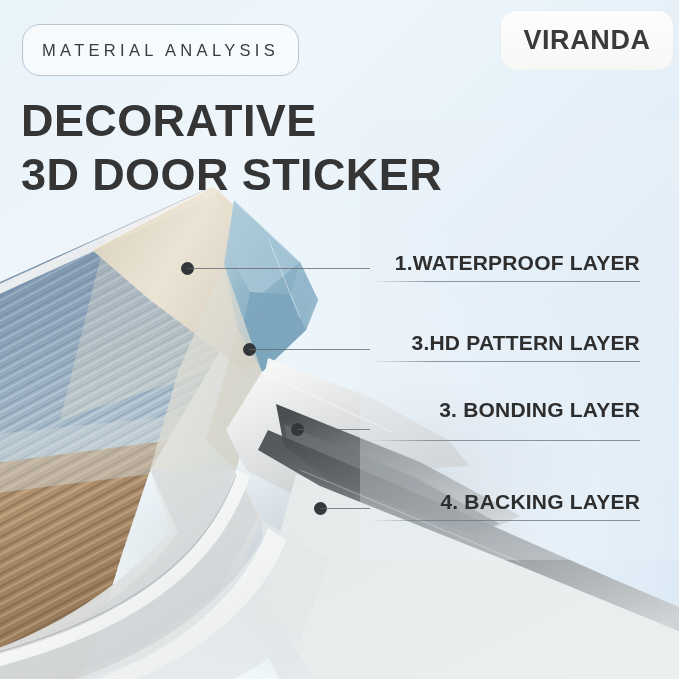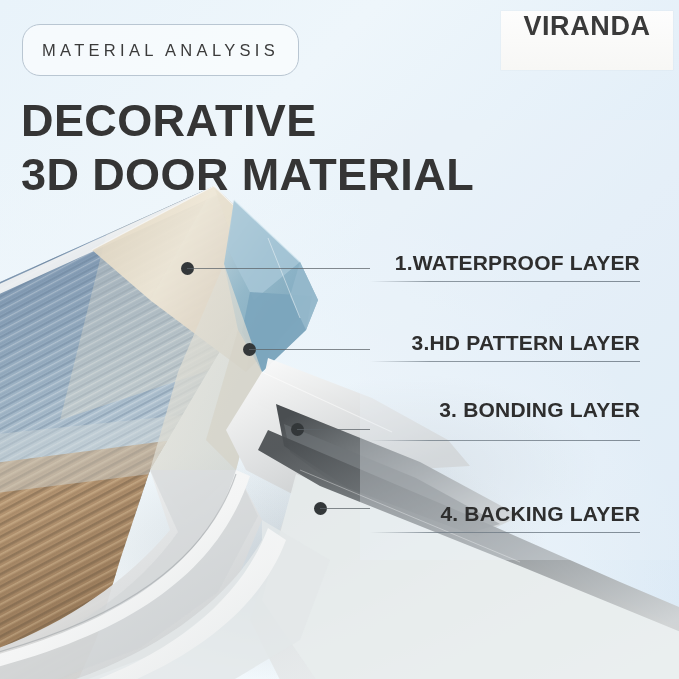--- a/index.html
+++ b/index.html
@@ -27,22 +27,23 @@
   .title{
     position:absolute;left:21px;font-weight:bold;color:#353535;
     letter-spacing:.4px;line-height:1;white-space:nowrap;
   }
   .title.l1{top:68px;font-size:45px;}
   .title.l2{top:122px;font-size:45px;}
 
   .logo-box{
     position:absolute;left:501px;top:11px;width:172px;height:59px;
     background:linear-gradient(180deg,#fdfdfd 0%,#f7f7f5 100%);
-    display:flex;justify-content:center;
+    display:flex;align-items:center;justify-content:center;
     box-shadow:0 0 0 .5px rgba(0,0,0,.03);
+    border-radius:15px;
   }
   .logo-text{
     font-size:27px;font-weight:bold;color:#3a3a3a;letter-spacing:.6px;
   }
 
   
   .art{position:absolute;left:0;top:0;width:679px;height:679px;}
   .art svg{display:block;}
 
   
@@ -237,21 +238,21 @@
         <rect x="360" y="120" width="330" height="440" fill="#eaf3fa" opacity="0.30"></rect>
       </g>
     </svg>
   </div>
 
   <div class="badge">
     <span>MATERIAL ANALYSIS</span>
   </div>
 
   <h1 class="title l1">DECORATIVE</h1>
-  <h1 class="title l2">3D DOOR MATERIAL</h1>
+  <h1 class="title l2">3D DOOR STICKER</h1>
 
   <div class="logo-box">
     <span class="logo-text">VIRANDA</span>
   </div>
 
   <div id="callout-layer">
       <div class="dot" style="left: 180.5px; top: 261.5px; background: rgb(51, 55, 57);"></div>
       <div class="leader" style="left: 187px; top: 268px; width: 183px; background: rgb(93, 100, 106);"></div>
       <div class="callout" style="left: 0px; top: 0px; width: 640px; height: 282px;">
         <div class="lbl" style="bottom: 7px; color: rgb(46, 46, 46);">1.WATERPROOF LAYER</div>
@@ -264,19 +265,19 @@
         <div class="rule" style="width: 270px;"></div>
       </div>
       <div class="dot" style="left: 290.5px; top: 422.5px; background: rgb(51, 55, 57);"></div>
       <div class="leader" style="left: 297px; top: 429px; width: 73px; background: rgb(93, 100, 106);"></div>
       <div class="callout" style="left: 0px; top: 0px; width: 640px; height: 441px;">
         <div class="lbl" style="bottom: 19px; color: rgb(46, 46, 46);">3. BONDING LAYER</div>
         <div class="rule" style="width: 270px;"></div>
       </div>
       <div class="dot" style="left: 313.5px; top: 501.5px; background: rgb(51, 55, 57);"></div>
       <div class="leader" style="left: 320px; top: 508px; width: 50px; background: rgb(93, 100, 106);"></div>
-      <div class="callout" style="left: 0px; top: 0px; width: 640px; height: 521px; margin-top: 12px;">
+      <div class="callout" style="left: 0px; top: 0px; width: 640px; height: 521px;">
         <div class="lbl" style="bottom: 7px; color: rgb(46, 46, 46);">4. BACKING LAYER</div>
         <div class="rule" style="width: 270px;"></div>
       </div>
     </div>
 
 </div>
 
 </body></html>

